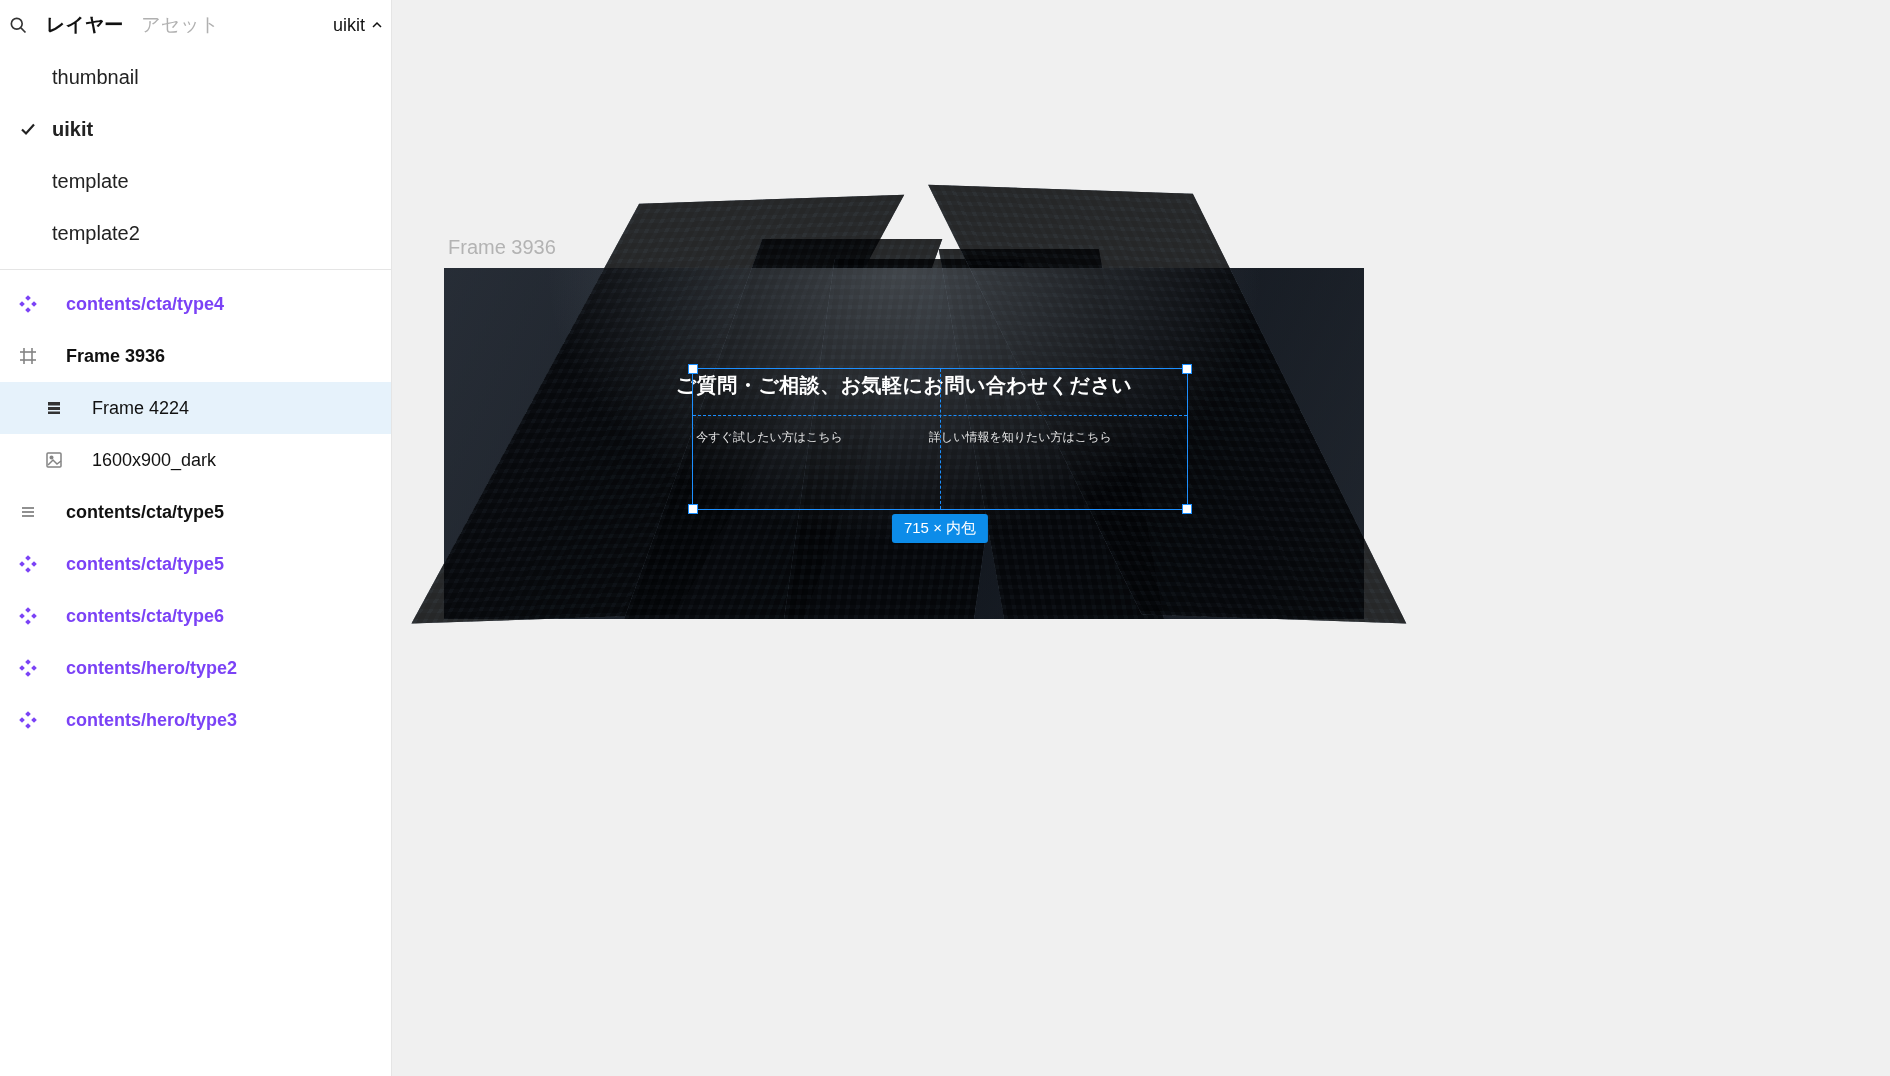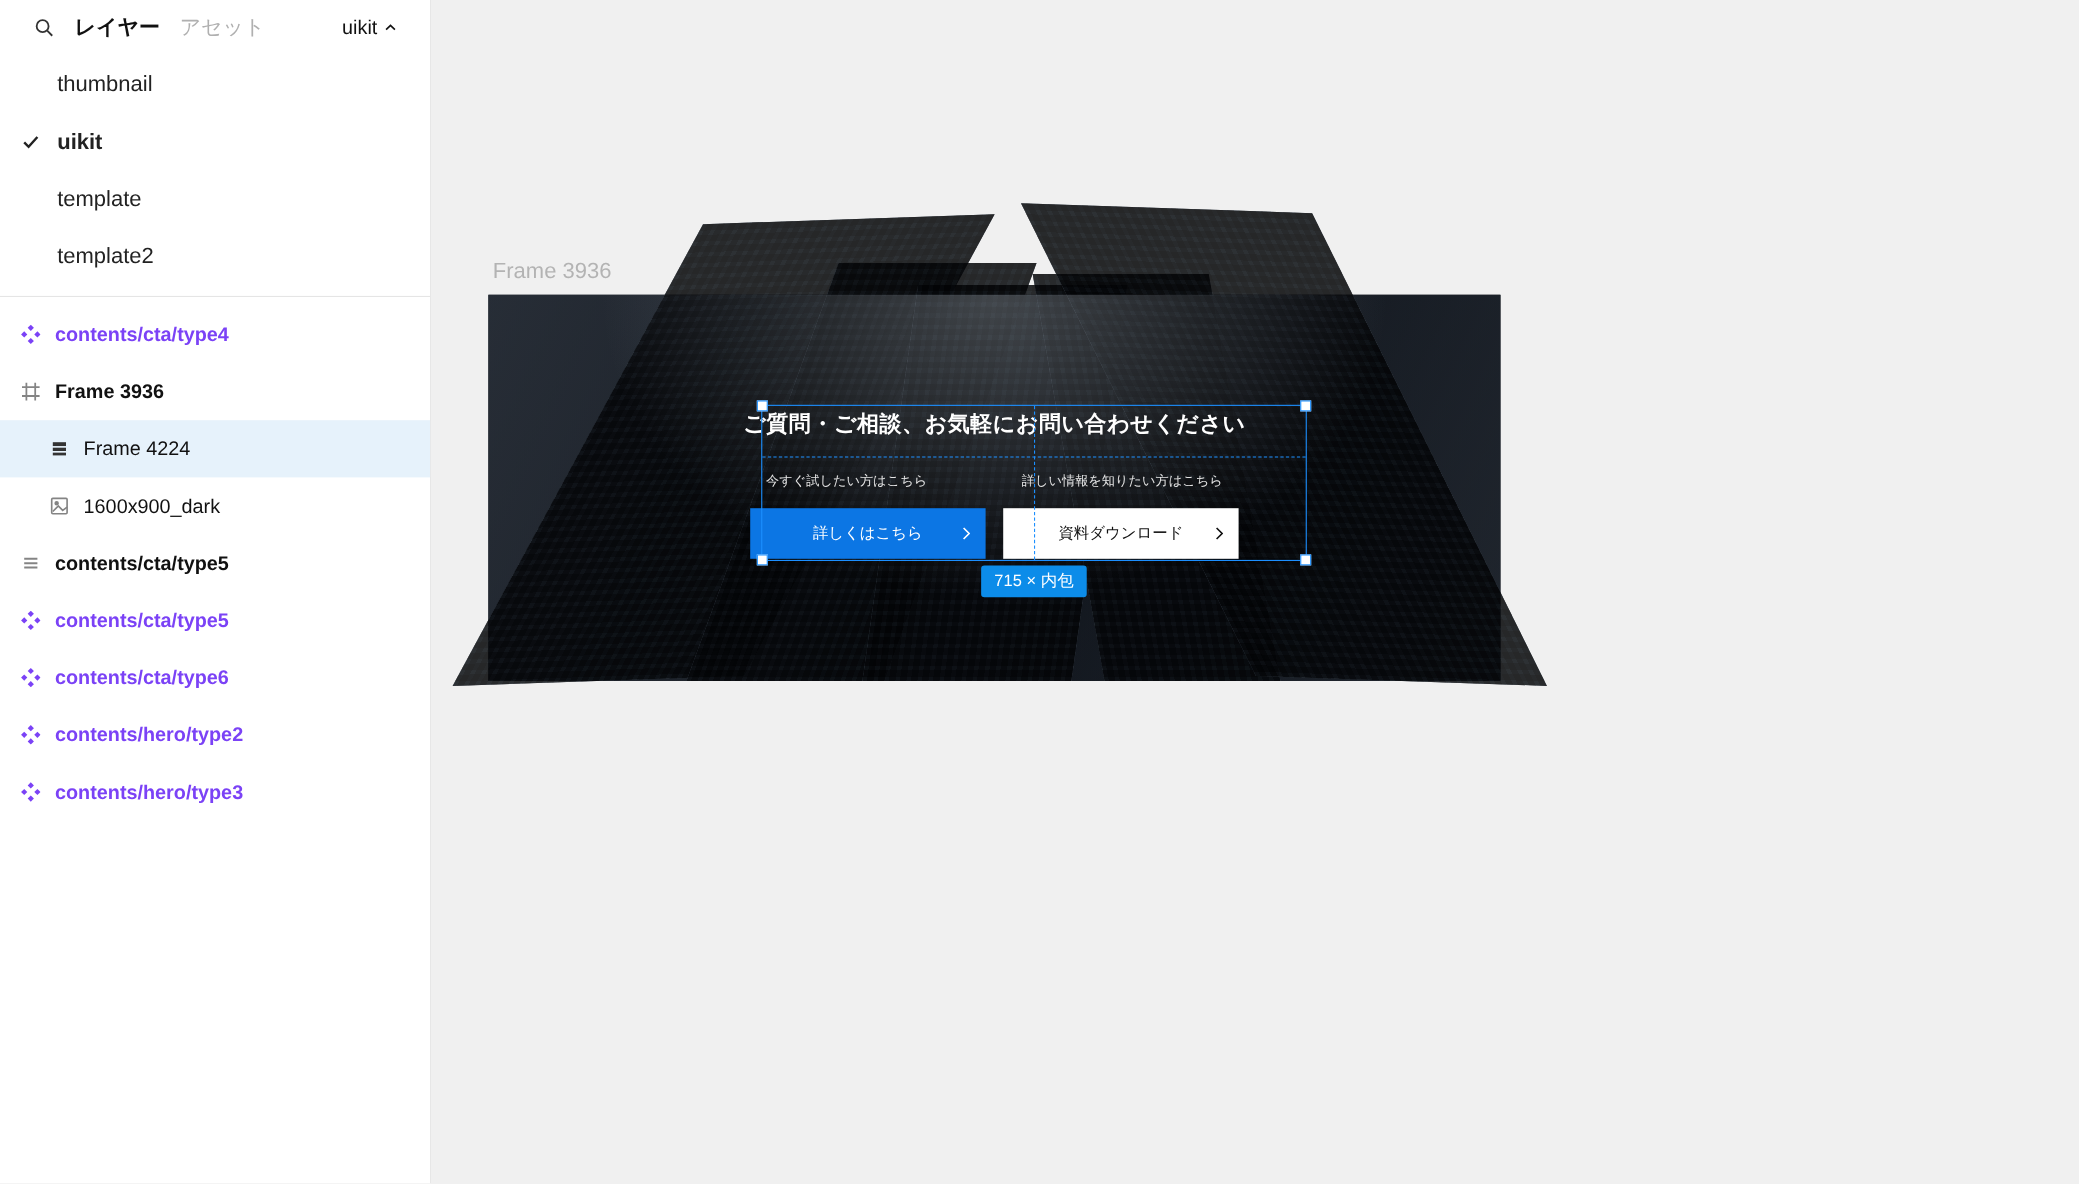--- a/index.html
+++ b/index.html
@@ -17,21 +17,21 @@
   width: 392px;
   background: #fff;
   border-right: 1px solid #e5e5e5;
   display: flex;
   flex-direction: column;
   flex-shrink: 0;
 }
 .sidebar-header {
   display: flex;
   align-items: center;
-  padding: 12px 30px;
+  padding: 12px 8px;
   gap: 18px;
   border-bottom: 1px solid transparent;
 }
 .search-icon { width: 20px; height: 20px; color: #333; }
 .tab-label {
   font-size: 19px;
   font-weight: 600;
   color: #111;
   cursor: pointer;
 }
@@ -72,21 +72,21 @@
 }
 .page-item .check { width: 18px; flex-shrink:0; display:flex; align-items:center; }
 .page-item .check svg { width:16px; height:16px; }
 .page-item.current { font-weight: 700; }
 
 .layer-list { padding-top: 8px; }
 .layer-item {
   display: flex;
   align-items: center;
   padding: 12px 14px 12px 18px;
-  gap: 12px;
+  gap: 28px;
   font-size: 18px;
   cursor: pointer;
   min-height: 52px;
 }
 .layer-item.indent1 { padding-left: 44px; }
 .layer-item.selected { background: #e6f2fb; }
 .layer-icon { width: 20px; height: 20px; flex-shrink: 0; display:flex; align-items:center; justify-content:center; }
 .layer-label { color: #111; font-weight: 600; }
 .layer-label.component { color: #7B42F6; font-weight: 700; }
 .layer-label.normal { font-weight: 500; }
@@ -395,38 +395,20 @@
       <div class="building b5"></div>
       <div class="grad-top"></div>
     </div>
 
     <div class="cta-group">
       <div class="cta-heading">ご質問・ご相談、お気軽にお問い合わせください</div>
       <div class="cta-subrow">
         <span>今すぐ試したい方はこちら</span>
         <span>詳しい情報を知りたい方はこちら</span>
       </div>
-      <div class="cta-buttons">
-        <div class="btn btn-primary">
-          <span>詳しくはこちら</span>
-          <span class="arrow">
-            <svg width="8" height="12" viewBox="0 0 8 12" fill="none" stroke="currentColor" stroke-width="1.5">
-                <polyline points="2,1 7,6 2,11"></polyline>
-              </svg>
-          </span>
-        </div>
-        <div class="btn btn-secondary">
-          <span>資料ダウンロード</span>
-          <span class="arrow">
-            <svg width="8" height="12" viewBox="0 0 8 12" fill="none" stroke="currentColor" stroke-width="1.5">
-                <polyline points="2,1 7,6 2,11"></polyline>
-              </svg>
-          </span>
-        </div>
-      </div>
     </div>
 
     <div class="selection-box" style="top:100px; left:248px; width:496px; height:142px;">
       <div class="mid-v"></div>
       <div class="mid-h"></div>
       <div class="handle h-tl"></div>
       <div class="handle h-tr"></div>
       <div class="handle h-bl"></div>
       <div class="handle h-br"></div>
       <div class="dim-tag">715 × 内包</div>

